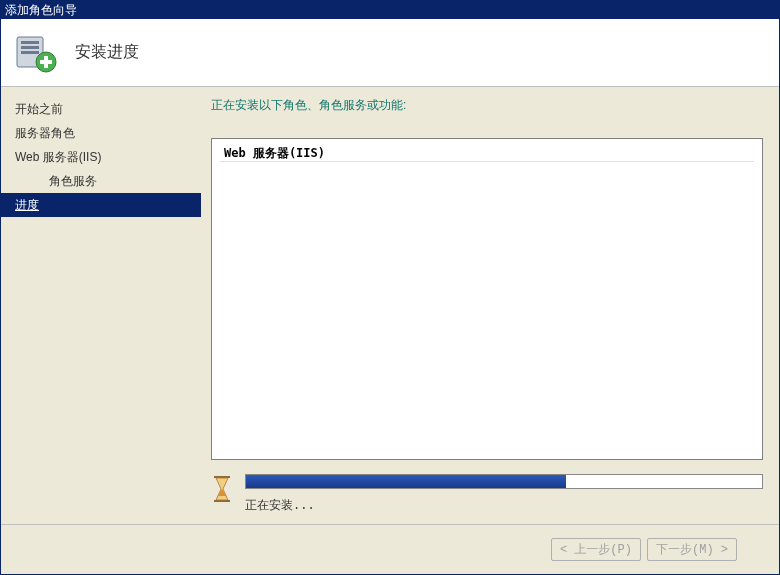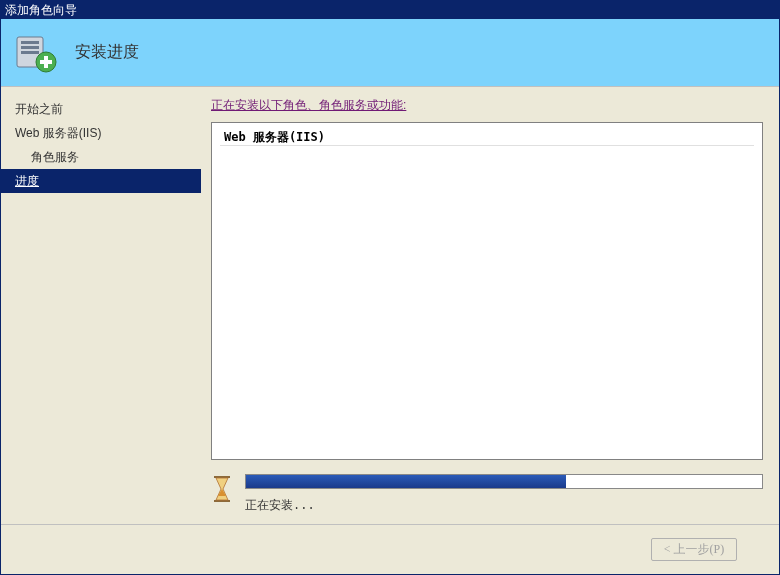--- a/index.html
+++ b/index.html
@@ -22,21 +22,21 @@
 .titlebar {
   background: linear-gradient(to bottom, #0a246a, #0a246a);
   color: #fff;
   height: 18px;
   line-height: 18px;
   padding: 0 4px;
   font-size: 12px;
 }
 .header {
   height: 68px;
-  background: #7dd3fc;
+  background: #ffffff;
   display: flex;
   align-items: center;
   padding-left: 12px;
   border-bottom: 1px solid #c0c0c0;
 }
 .header-icon {
   width: 44px;
   height: 44px;
   position: relative;
   margin-right: 18px;
@@ -53,36 +53,35 @@
 .sidebar {
   width: 200px;
   padding-top: 10px;
 }
 .sidebar-item {
   padding: 3px 14px;
   color: #333;
   cursor: default;
   line-height: 18px;
 }
-.sidebar-item.indent { padding-left: 30px; }
+.sidebar-item.indent { padding-left: 48px; }
 .sidebar-item.active {
   background: #0a246a;
   color: #fff;
   text-decoration: underline;
 }
 .main {
   flex: 1;
   padding: 10px 16px 10px 10px;
   display: flex;
   flex-direction: column;
 }
 .main-label {
-  margin-bottom: 8px;
-  color: #701a75;
-  text-decoration: underline;
+  margin-bottom: 24px;
+  color: #0f766e;
 }
 .listbox {
   flex: 1;
   background: #fff;
   border: 1px solid #808080;
   padding: 5px 8px;
   font-family: "SimSun", monospace;
   font-size: 12px;
   overflow: auto;
   position: relative;
@@ -138,21 +137,21 @@
   gap: 6px;
 }
 .btn {
   height: 23px;
   min-width: 86px;
   padding: 0 8px;
   background: #ece9d8;
   border: 1px solid #888;
   border-radius: 2px;
   font-size: 12px;
-  font-family: Liberation Serif, serif;
+  font-family: Liberation Mono, monospace;
   color: #333;
   cursor: default;
   box-shadow: inset 1px 1px 0 #fff, inset -1px -1px 0 #b0b0b0;
 }
 .btn.disabled {
   color: #a0a0a0;
   box-shadow: none;
   border-color: #b0b0b0;
 }
 .btn-gap { width: 8px; }
@@ -177,20 +176,21 @@
         <rect x="31" y="25" width="4" height="12" fill="#fff"></rect>
         <rect x="27" y="29" width="12" height="4" fill="#fff"></rect>
       </svg>
     </div>
     <div class="header-title">安装进度</div>
   </div>
 
   <div class="content">
     <div class="sidebar">
       <div class="sidebar-item">开始之前</div>
+      <div class="sidebar-item">服务器角色</div>
       <div class="sidebar-item">Web 服务器(IIS)</div>
       <div class="sidebar-item indent">角色服务</div>
       <div class="sidebar-item active">进度</div>
     </div>
 
     <div class="main">
       <div class="main-label">正在安装以下角色、角色服务或功能:</div>
       <div class="listbox">
         <div class="listbox-row">Web 服务器(IIS)</div>
         <div class="listbox-divider"></div>
@@ -209,17 +209,18 @@
             <div class="progress-fill" style="width:62%"></div>
           </div>
           <div class="progress-text">正在安装...</div>
         </div>
       </div>
     </div>
   </div>
 
   <div class="footer">
     <button class="btn disabled">&lt; 上一步(P)</button>
+    <button class="btn disabled">下一步(M) &gt;</button>
     <div class="btn-gap"></div>
     <div class="btn-gap"></div>
   </div>
 
 </div>
 
 </body></html>

